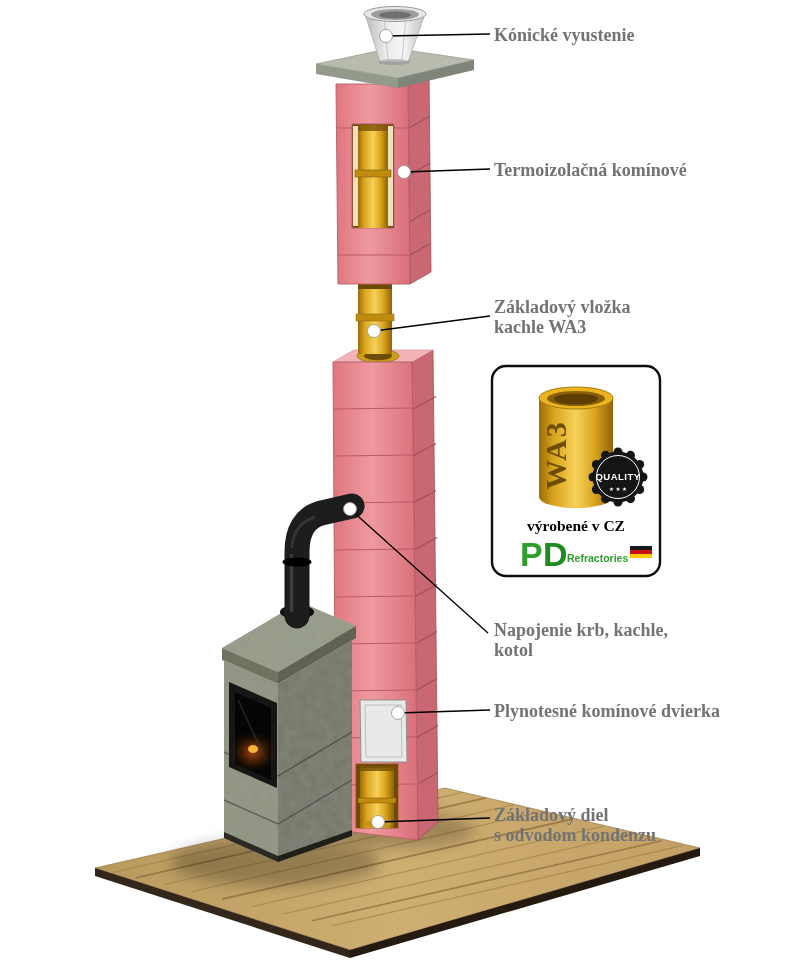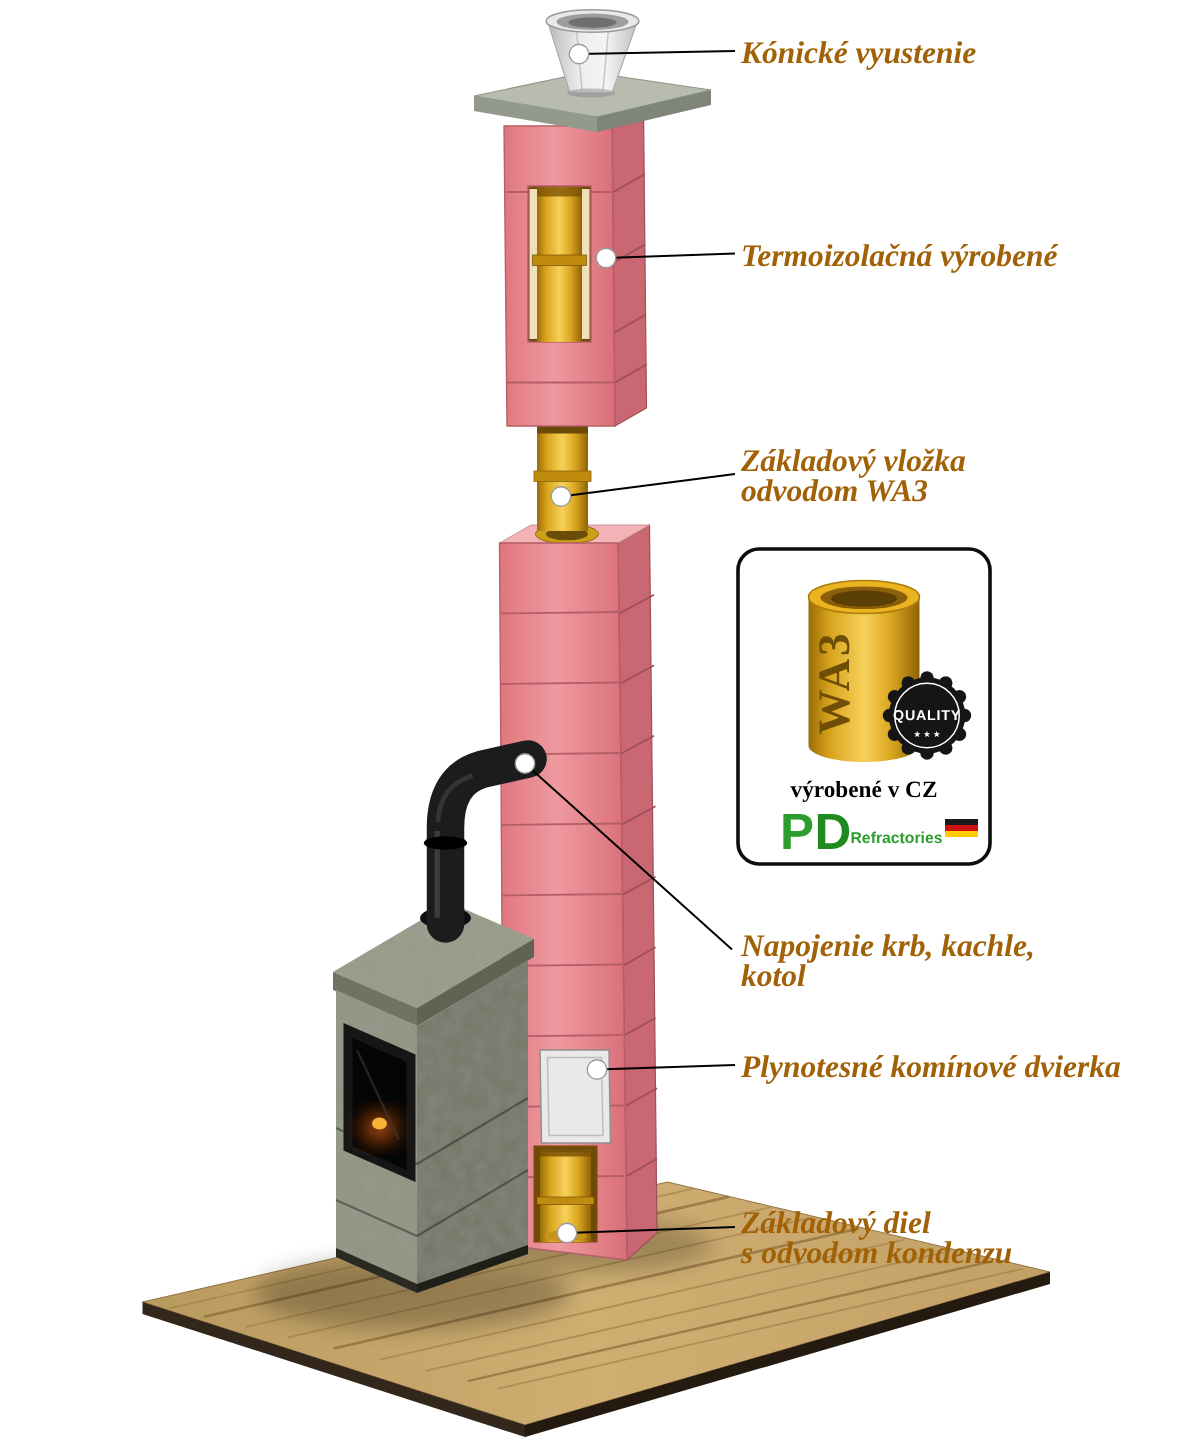--- a/index.html
+++ b/index.html
@@ -1,20 +1,20 @@
 <!DOCTYPE html>
 <html><head>
 <meta charset="utf-8">
 <style>
   html,body{margin:0;padding:0;background:#fff;}
   .stage{position:relative;width:800px;height:960px;background:#ffffff;overflow:hidden;
          font-family:"Liberation Serif",serif;}
   .stage svg{position:absolute;left:0;top:0;}
-  .callout-label{position:absolute;font-style:italic;font-weight:700;font-size:21px;
-                 line-height:20px;color:#a16207;white-space:nowrap;}
+  .callout-label{position:absolute;font-weight:700;font-size:18px;
+                 line-height:20px;color:#737373;white-space:nowrap;}
 </style>
 </head>
 <body>
 
 <div class="stage">
 
 <svg width="800" height="960" viewBox="0 0 800 960">
   <defs>
     <linearGradient id="pinkF" x1="0" y1="0" x2="1" y2="0">
       <stop offset="0" stop-color="#e0767f"></stop>
@@ -266,24 +266,24 @@
       <g>
         <rect x="630" y="546" width="22" height="4" fill="#1a1a1a"></rect>
         <rect x="630" y="550" width="22" height="4" fill="#cc1111"></rect>
         <rect x="630" y="554" width="22" height="4" fill="#ffcc00"></rect>
       </g>
     </g>
   </g>
 </svg>
 
 <div class="callout-label" style="left:494px;top:25px">Kónické vyustenie</div>
-<div class="callout-label" style="left:494px;top:160px">Termoizolačná výrobené</div>
+<div class="callout-label" style="left:494px;top:160px">Termoizolačná komínové</div>
 <div class="callout-label" style="left:494px;top:297px">
   <div>Základový vložka</div>
-  <div>odvodom WA3</div>
+  <div>kachle WA3</div>
 </div>
 <div class="callout-label" style="left:494px;top:620px">
   <div>Napojenie krb, kachle,</div>
   <div>kotol</div>
 </div>
 <div class="callout-label" style="left:494px;top:805px">
   <div>Základový diel</div>
   <div>s odvodom kondenzu</div>
 </div>
 <div class="callout-label" style="left:494px;top:701px">Plynotesné komínové dvierka</div>

